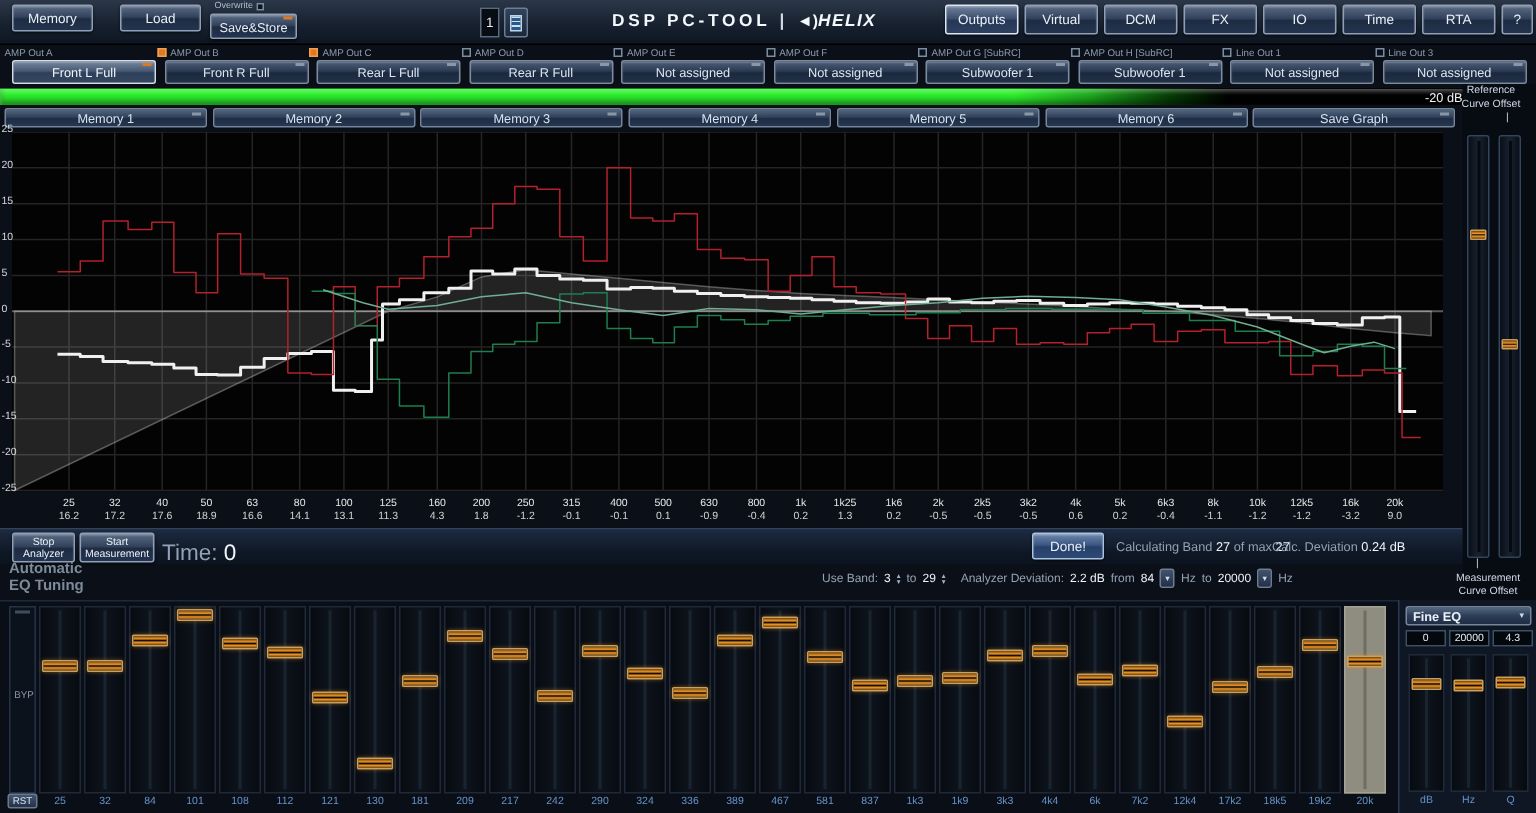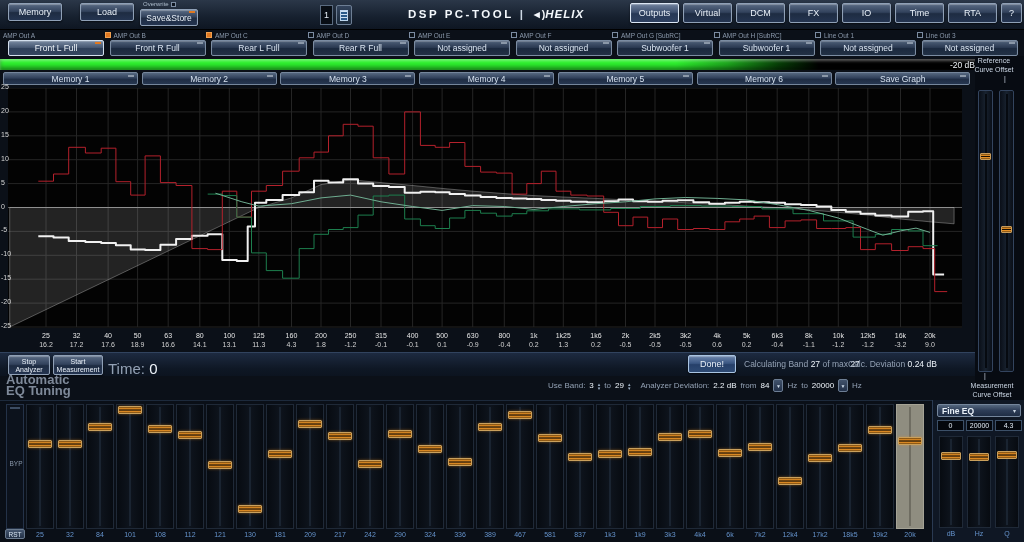--- a/index.html
+++ b/index.html
@@ -48,21 +48,21 @@
   .vtrack .groove{position:absolute;left:6px;top:3px;width:2px;bottom:3px;background:#060a10;}
   .vhandle{position:absolute;left:1px;width:11px;height:7px;background:linear-gradient(180deg,#6b4410,#ef9526 35%,#1a1105 50%,#ef9526 68%,#6b4410);border:1px solid #c99c5a;border-radius:1px;}
   .sidelabel{position:absolute;font-size:7px;line-height:9px;color:#ccd7e5;text-align:center;white-space:pre-line;}
   .sidetick{position:absolute;font-size:7px;color:#ccd7e5;}
   
   #anlrow{position:absolute;left:0;top:352px;width:975px;height:24px;background:linear-gradient(180deg,#1d2a40,#0e1724 70%,#0c1420);border-top:1px solid #31435e;}
   #tunerow{position:absolute;left:0;top:376px;width:975px;height:24px;background:#0c1420;}
   .anlbtn{font-size:7px;line-height:8px;padding-top:1px;}
   .lbl{color:#93a1b4;}
   .val{color:#eef4fa;}
-  #autotitle{position:absolute;left:6px;top:374px;font-size:13px;line-height:11px;font-weight:bold;color:#7e8violet999;color:#7e8999;white-space:pre-line;}
+  #autotitle{position:absolute;left:6px;top:374px;font-size:10px;line-height:11px;font-weight:bold;color:#7e8violet999;color:#7e8999;white-space:pre-line;}
   #ubrow{position:absolute;left:548px;top:378px;height:15px;display:flex;align-items:center;gap:4px;font-size:8px;white-space:nowrap;}
   .spin{display:inline-flex;flex-direction:column;font-size:5px;line-height:4px;color:#9fb2c8;}
   .ddbtn{width:10px;height:13px;background:linear-gradient(180deg,#42536c,#22python3048);background:linear-gradient(180deg,#42536c,#223048);border:1px solid #6d7e94;border-radius:2px;color:#cfdcea;font-size:5px;display:flex;align-items:center;justify-content:center;}
   
   #eqbank{position:absolute;left:0;top:400px;width:1024px;height:142px;background:#0a0f17;border-top:1px solid #1d2a3c;}
   .eqcol{position:absolute;top:3px;width:28px;height:125px;background:linear-gradient(90deg,#070b11,#0e141d 50%,#070b11);border:1px solid #1f2937;}
   .eqcol .groove{position:absolute;left:12px;top:2px;width:2px;bottom:2px;background:#1a2431;}
   .eqcol.selcol{background:#8f8d80;border-color:#a5a396;}
   .eqcol.selcol .groove{background:#6f6d62;}
   .eqhandle{position:absolute;left:1px;width:24px;height:8px;background:linear-gradient(180deg,#6b4410,#ef9526 32%,#191005 48%,#191005 52%,#ef9526 70%,#6b4410);border:1px solid #caa05c;border-radius:1px;box-shadow:0 0 3px rgba(240,150,40,.45);}

